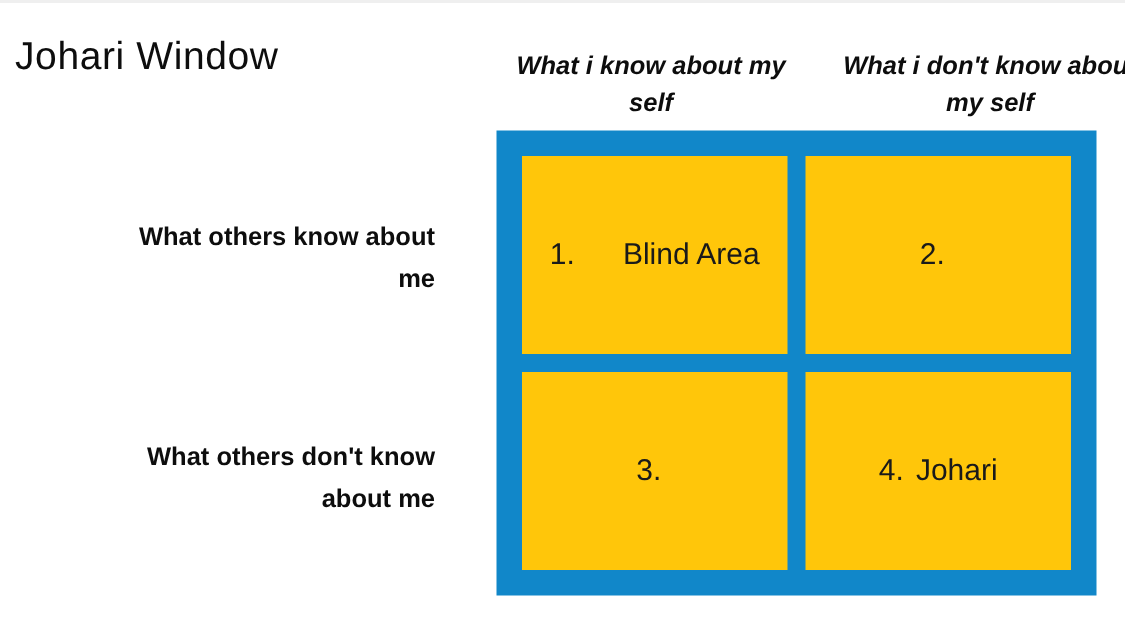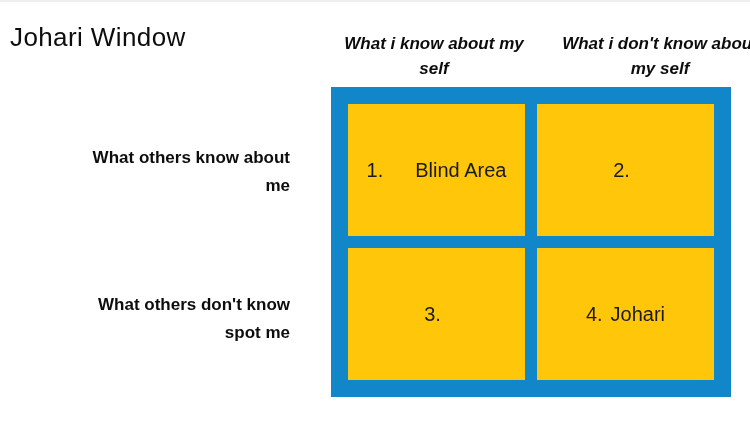--- a/index.html
+++ b/index.html
@@ -88,21 +88,21 @@
   <div class="top-edge-line"></div>
 
   <div class="page-title">Johari Window</div>
 
   <div class="col-header col-header-1">What i know about my self</div>
 
   <div class="col-header col-header-2">What i don't know about my self</div>
 
   <div class="row-label row-label-1">What others know about me</div>
 
-  <div class="row-label row-label-2">What others don't know spot me</div>
+  <div class="row-label row-label-2">What others don't know about me</div>
 
   <div class="johari-grid">
 
     <div class="cell cell-1">
       <span class="num">1.</span>
       <span class="txt">Blind Area</span>
     </div>
 
     <div class="cell cell-2">
       <span class="num">2.</span>

